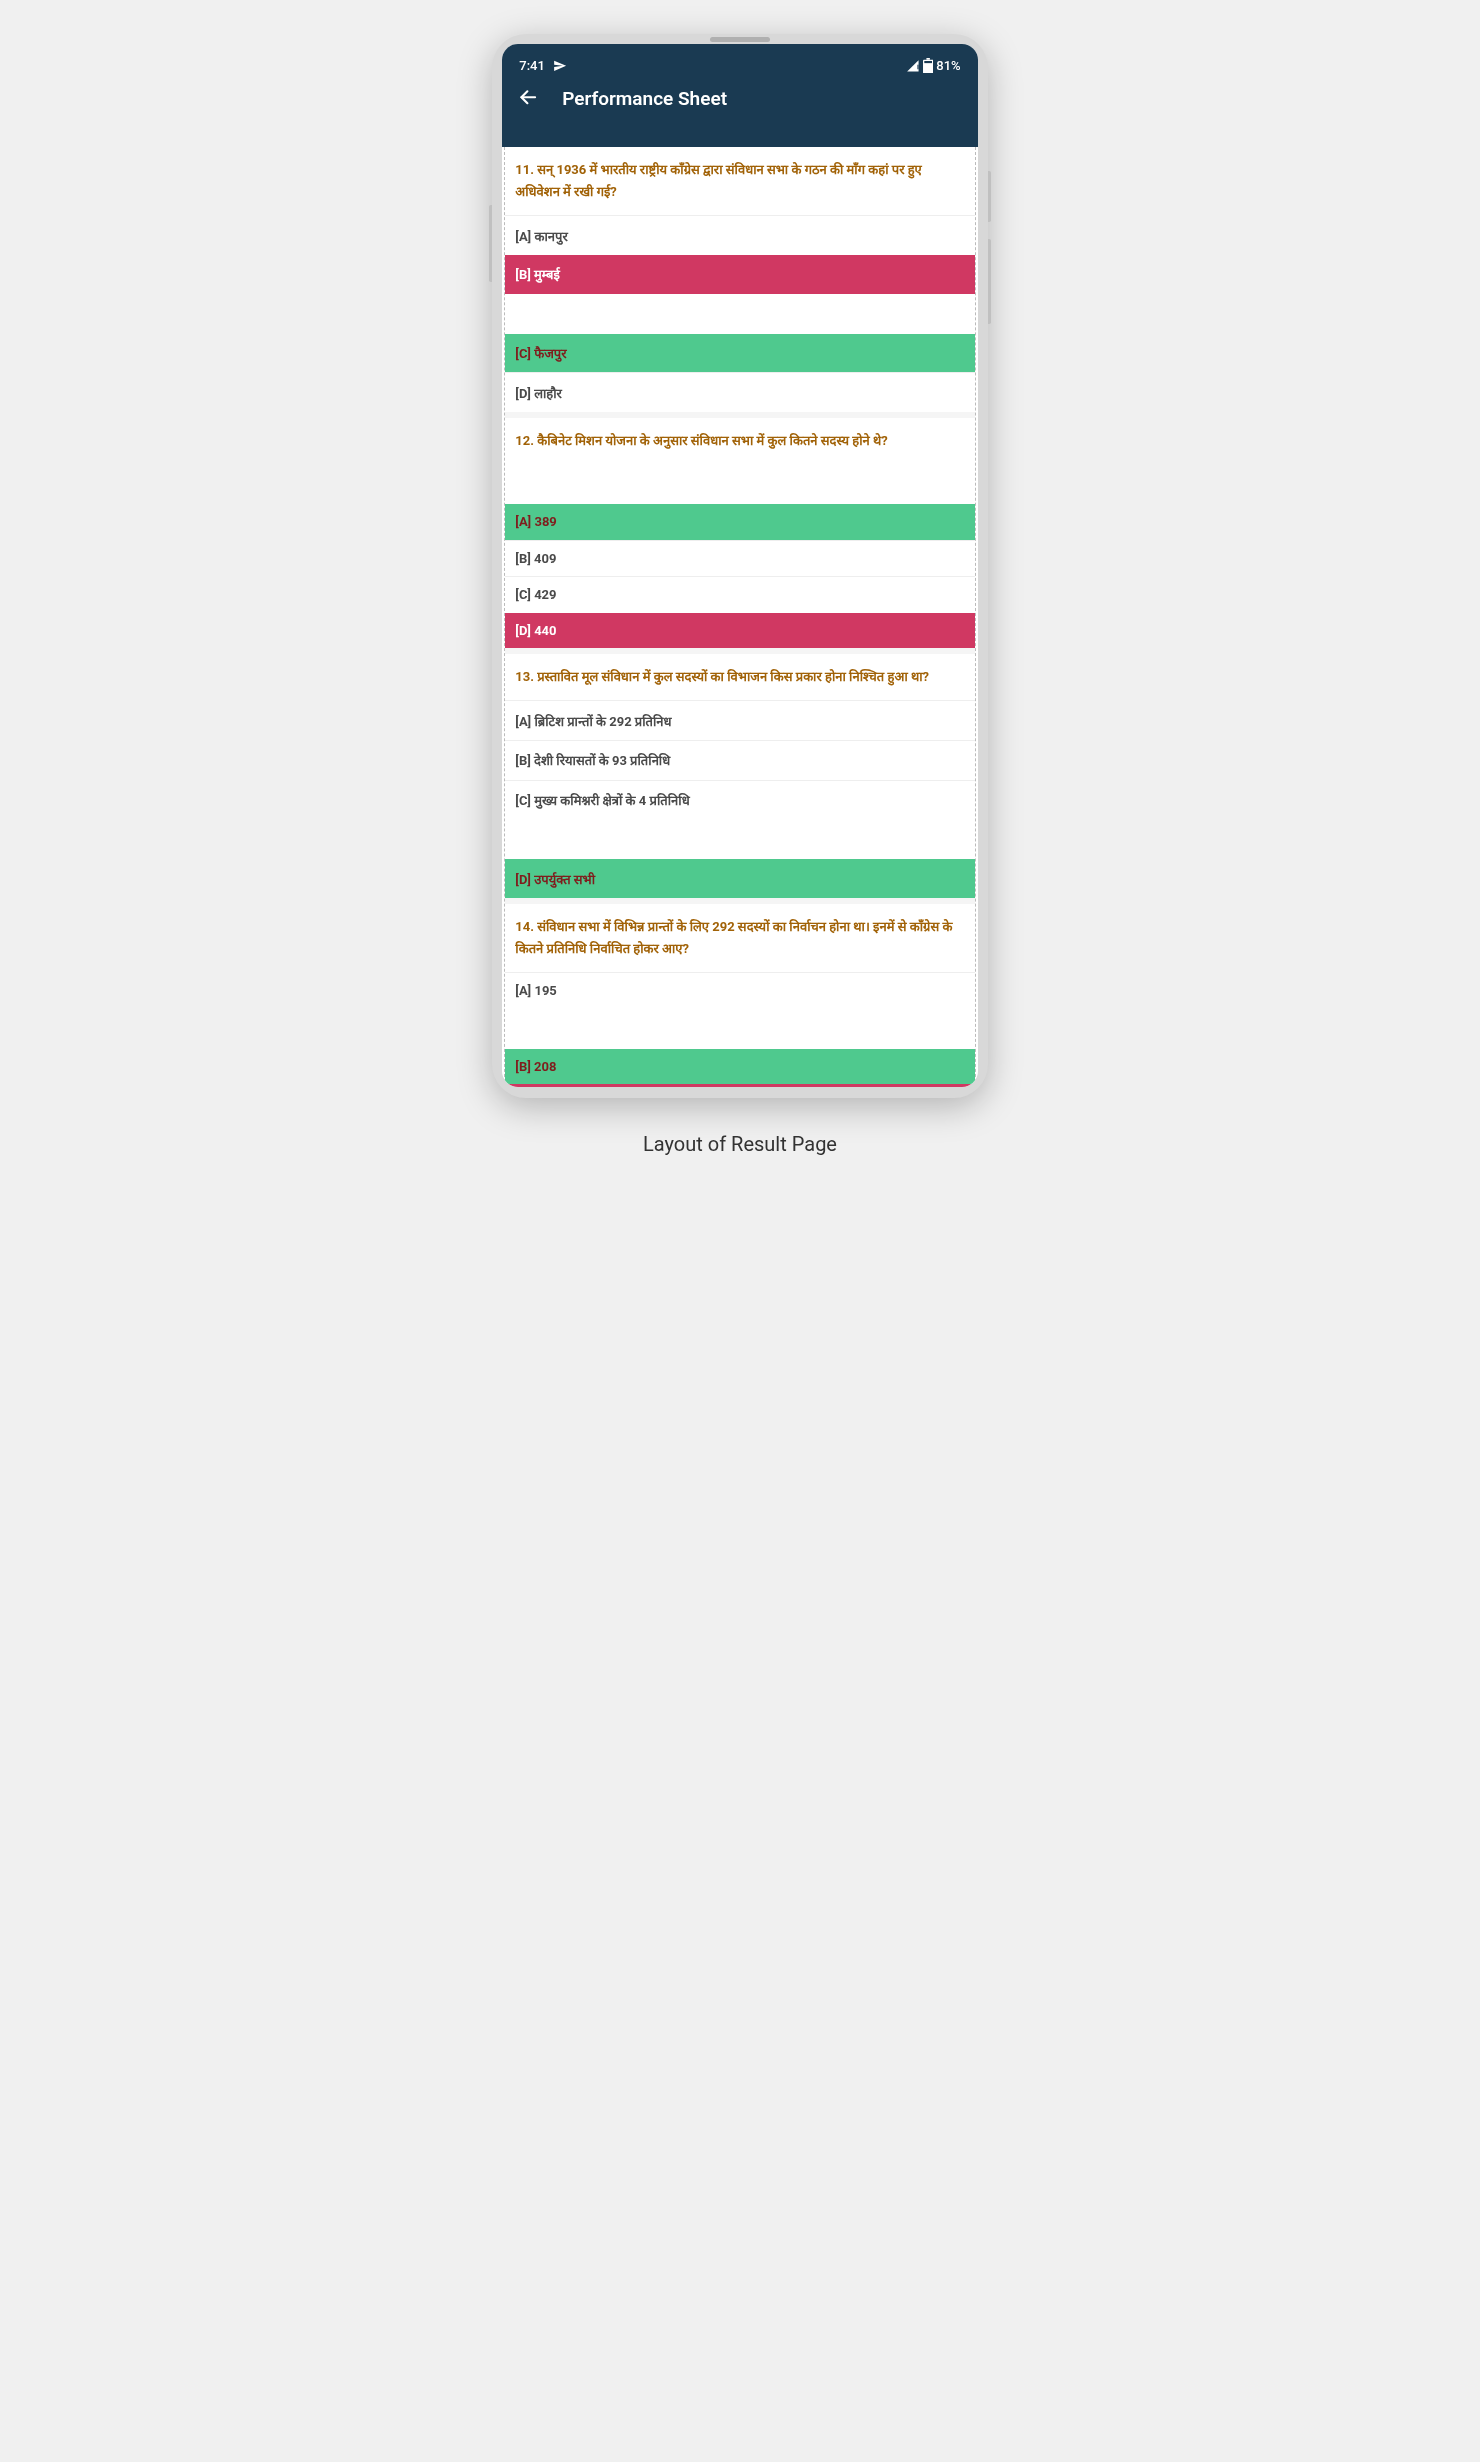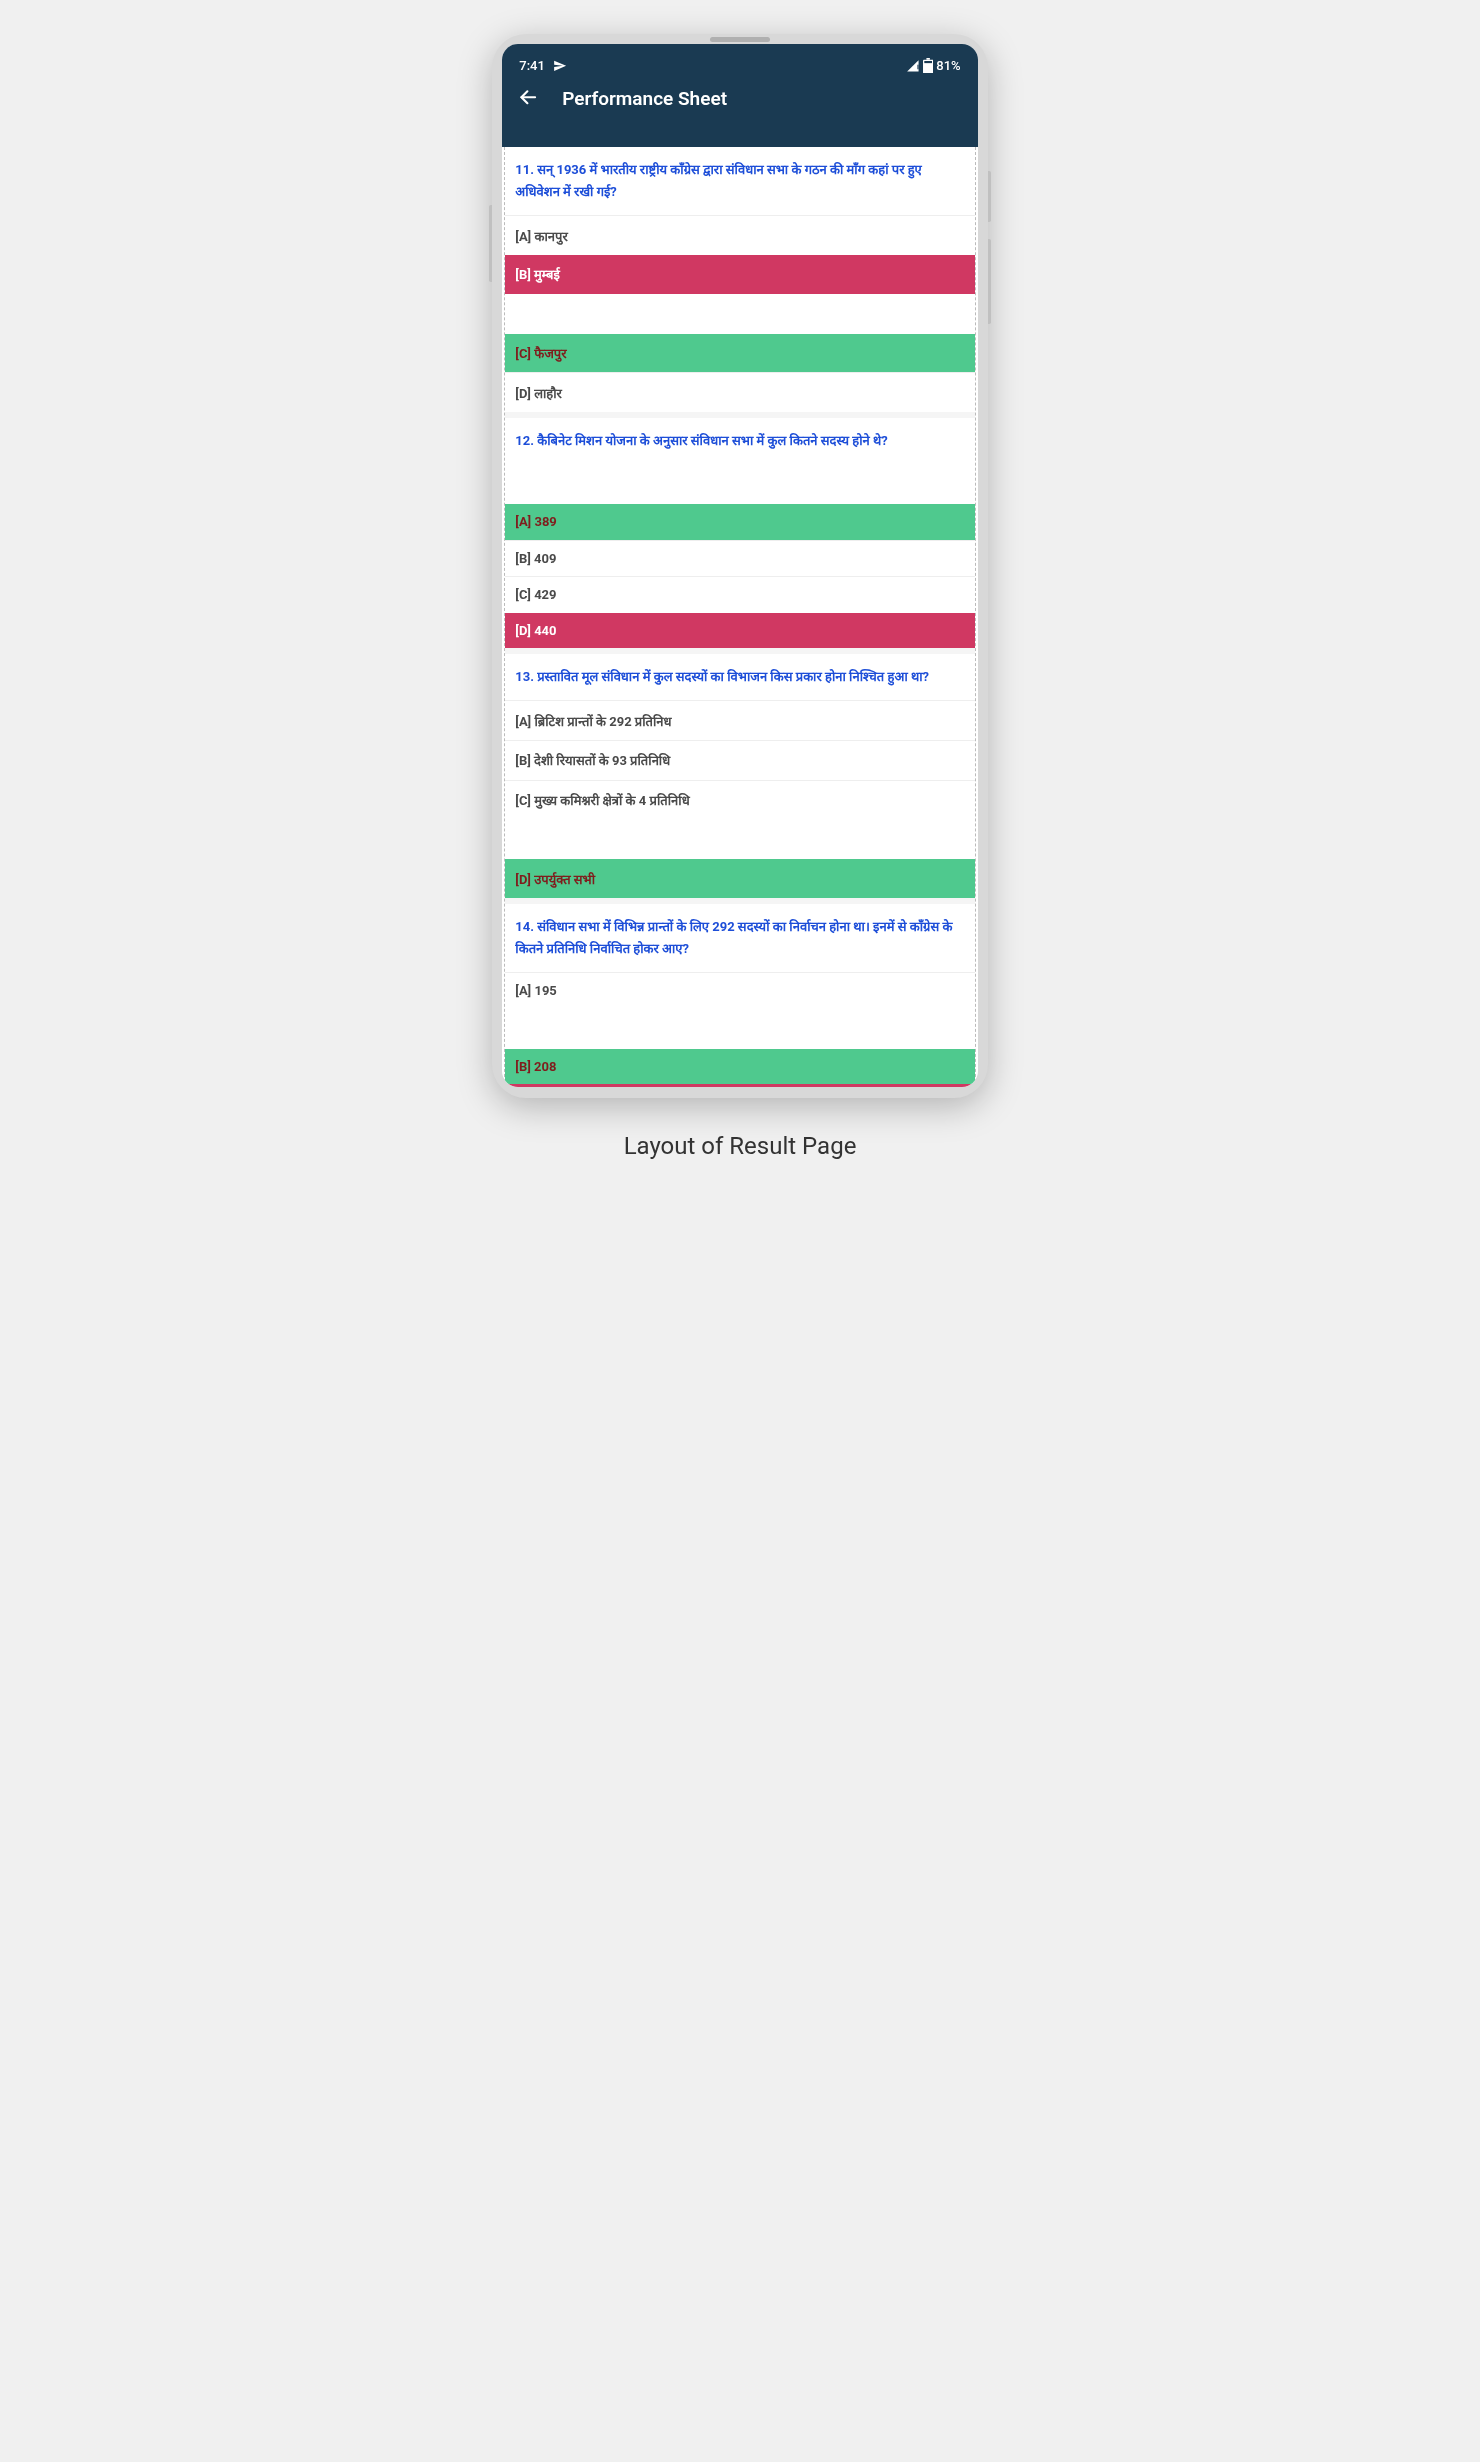--- a/index.html
+++ b/index.html
@@ -99,21 +99,21 @@
     height: 940px;
     overflow: hidden;
   }
   .question-block {
     border-bottom: 6.8px solid #f5f5f5;
   }
   .question-text {
     padding: 12px 10.3px;
     font-size: 13px;
     font-weight: 700;
-    color: #1d4ed8;
+    color: #a16207;
     line-height: 1.7;
   }
   .option {
     padding: 10.3px 10.3px;
     font-size: 13px;
     font-weight: 700;
     color: #4a4a4a;
     border-top: 0.9px solid #eee;
   }
   .option.correct {
@@ -122,21 +122,21 @@
     border-top: none;
     margin-top: 40px;
   }
   .option.wrong {
     background: #d03862;
     color: #fff;
     border-top: none;
   }
   .caption {
     margin-top: 34px;
-    font-size: 24px;
+    font-size: 20px;
     color: #333;
     font-weight: 400;
   }
   svg { display: block; }
 </style>
 </head>
 <body>
 
 <div class="phone-frame">
   <div class="speaker"></div>

